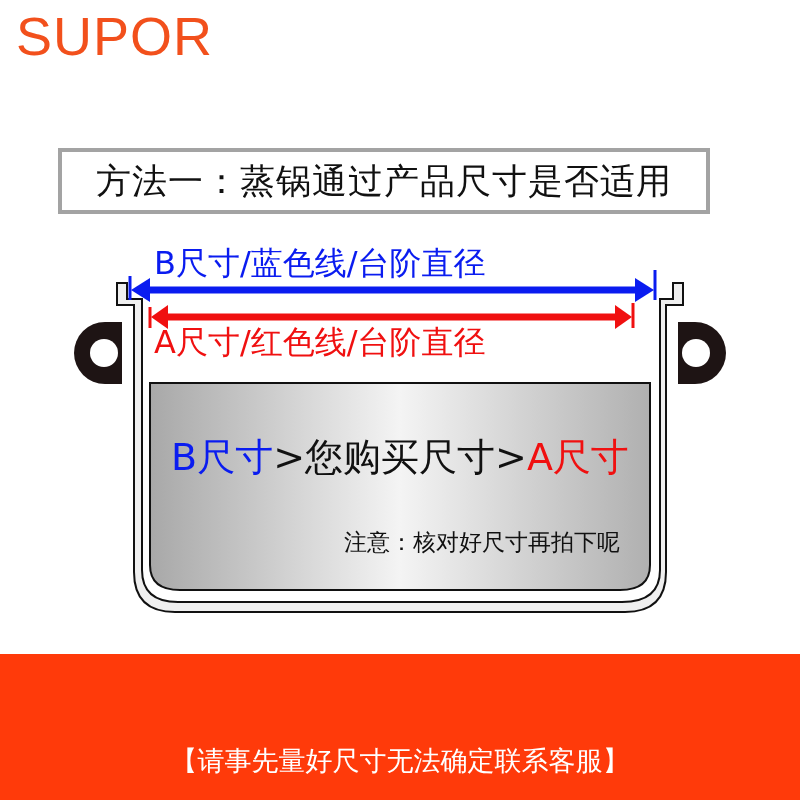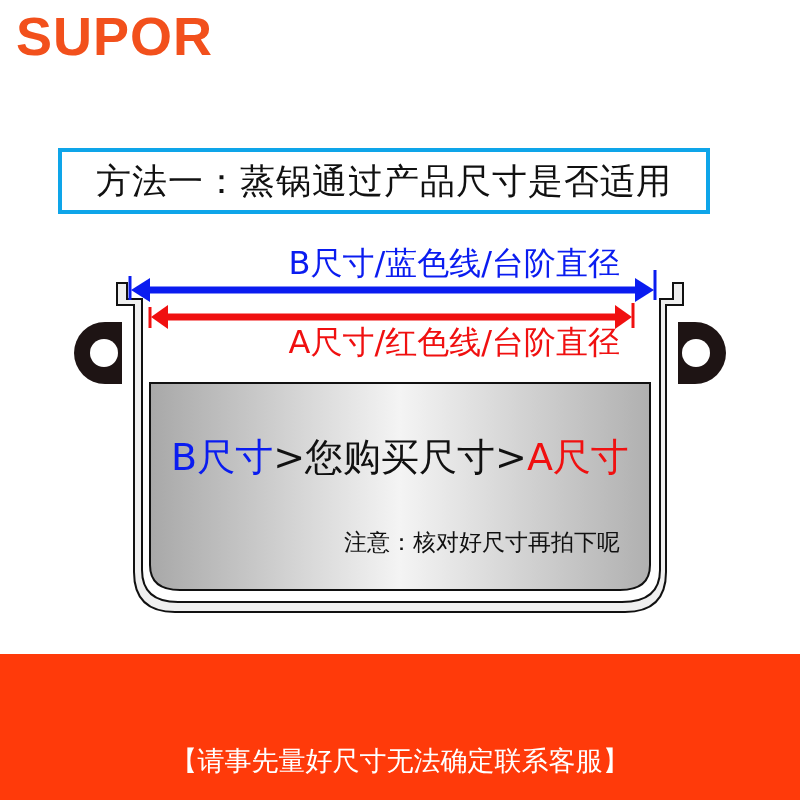--- a/index.html
+++ b/index.html
@@ -4,41 +4,41 @@
 <style>
   html, body { margin: 0; padding: 0; }
   body {
     width: 800px; height: 800px; position: relative; overflow: hidden;
     background: #ffffff;
     font-family: "DejaVu Sans", "Liberation Sans", sans-serif;
   }
   .logo {
     position: absolute; left: 16px; top: 6px; height: 60px;
     display: flex; align-items: center; gap: 18px;
-    font-weight: bold;
+    font-weight: normal;
   }
   .logo-en {
     font-family: "Liberation Sans", "DejaVu Sans", sans-serif;
     font-size: 54px; letter-spacing: 1px; line-height: 1;
   }
   .logo-cn { font-size: 46px; line-height: 1; letter-spacing: 2px; }
 
   .title-box {
     position: absolute; left: 58px; top: 148px; width: 644px; height: 58px;
-    border: 4px solid #0ea5e9;
+    border: 4px solid #a3a3a3;
     display: flex; align-items: center; justify-content: center;
     font-size: 35px; color: #111; letter-spacing: 1px;
     white-space: nowrap;
   }
 
   .diagram { position: absolute; left: 0; top: 230px; width: 800px; height: 400px; }
   .diagram svg { position: absolute; left: 0; top: 0; }
 
   .label-b, .label-a {
-    position: absolute; left: 140px; width: 480px; text-align: right;
+    position: absolute; left: 154px; width: 480px; text-align: left;
     font-size: 32px; white-space: nowrap; line-height: 1;
   }
   .label-b { top: 247px; }
   .label-a { top: 326px; }
 
   .compare {
     position: absolute; left: 150px; width: 500px; top: 438px;
     text-align: center; font-size: 38px; white-space: nowrap; line-height: 1;
   }
   .compare .mid { color: #111; }

